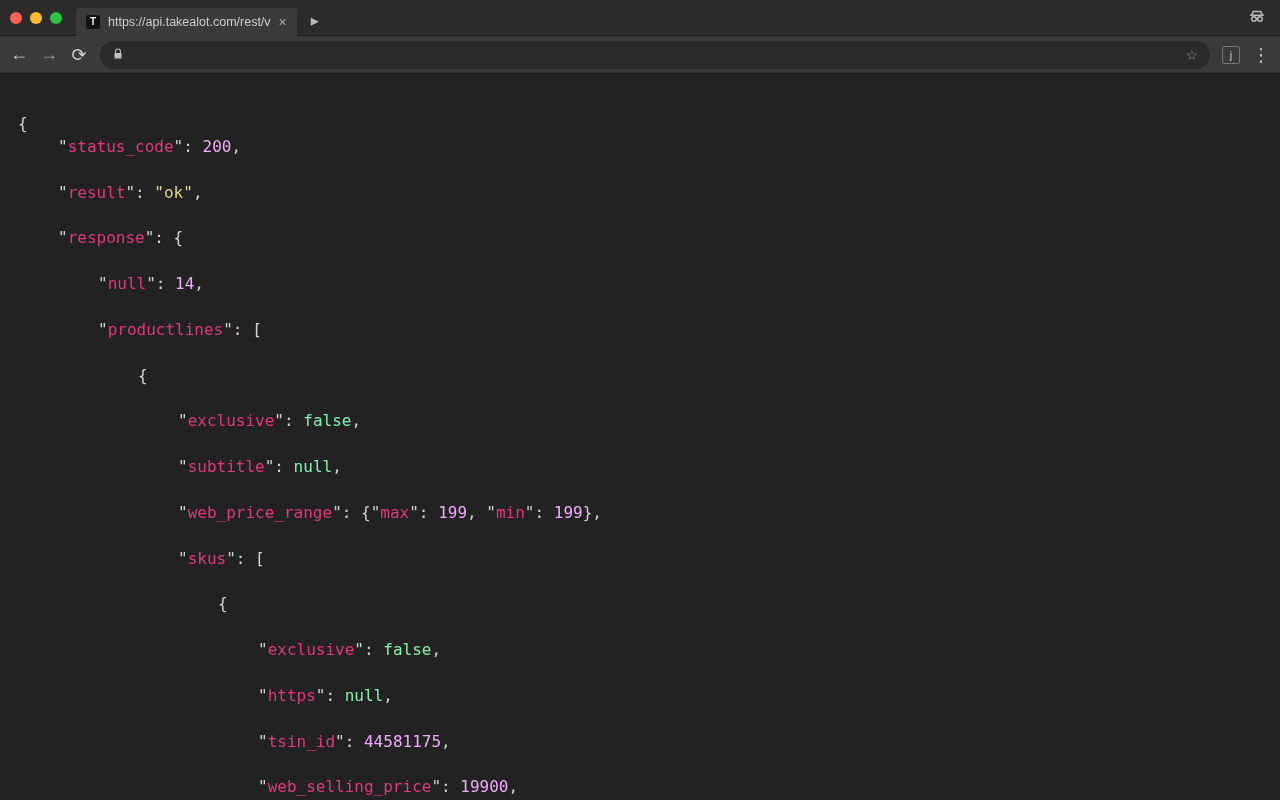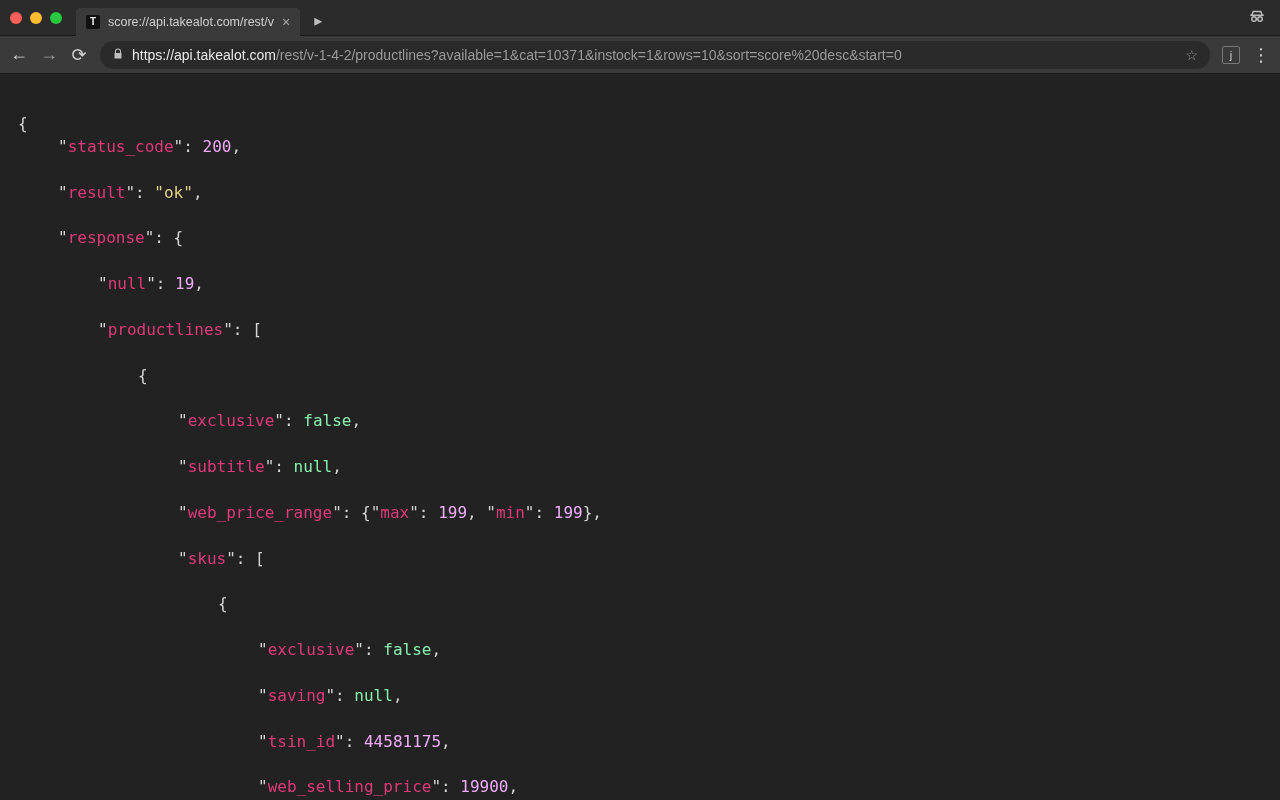--- a/index.html
+++ b/index.html
@@ -115,21 +115,21 @@
 <body>
 
 <div class="titlebar">
   <div class="traffic">
     <div class="dot red"></div>
     <div class="dot yellow"></div>
     <div class="dot green"></div>
   </div>
   <div class="tab">
     <div class="favicon">T</div>
-    <div class="title">score://api.takealot.com/rest/v</div>
+    <div class="title">https://api.takealot.com/rest/v</div>
     <div class="close">×</div>
   </div>
   <div class="newtab">▸</div>
   <div class="right-chrome">
     <svg viewBox="0 0 24 24" fill="none" stroke="#bbb" stroke-width="2">
       <circle cx="8" cy="16" r="3"></circle>
         <circle cx="16" cy="16" r="3"></circle>
       <path d="M11 16h2"></path>
         <path d="M5 11l2-5h10l2 5"></path>
         <path d="M3 11h18"></path>
@@ -140,46 +140,43 @@
 <div class="toolbar">
   <div class="navbtn enabled">←</div>
   <div class="navbtn">→</div>
   <div class="navbtn enabled">⟳</div>
   <div class="addressbar">
     <span class="lock">
       <svg width="12" height="12" viewBox="0 0 24 24" fill="#bfbfbf">
           <path d="M6 10V7a6 6 0 1112 0v3h1v11H5V10h1zm2 0h8V7a4 4 0 10-8 0v3z"></path>
         </svg>
     </span>
-    <span class="url">
-      <span class="host">https://api.takealot.com</span><span class="path">/rest/v-1-4-2/productlines?available=1&amp;cat=10371&amp;instock=1&amp;rows=10&amp;sort=score%20desc&amp;start=0</span>
-    </span>
     <span class="addr-right">
       <span>☆</span>
     </span>
   </div>
   <div class="j-icon">j</div>
   <div class="navbtn enabled kebab">⋮</div>
 </div>
 
 <div class="viewer">
 <span class="pn">{</span>
 <span class="ind1"><span class="pn">"</span><span class="k">status_code</span><span class="pn">": </span><span class="num">200</span><span class="pn">,</span></span>
 <span class="ind1"><span class="pn">"</span><span class="k">result</span><span class="pn">": </span><span class="str">"<span>ok</span>"</span><span class="pn">,</span></span>
 <span class="ind1"><span class="pn">"</span><span class="k">response</span><span class="pn">": {</span></span>
-<span class="ind2"><span class="pn">"</span><span class="k">null</span><span class="pn">": </span><span class="num">19</span><span class="pn">,</span></span>
+<span class="ind2"><span class="pn">"</span><span class="k">null</span><span class="pn">": </span><span class="num">14</span><span class="pn">,</span></span>
 <span class="ind2"><span class="pn">"</span><span class="k">productlines</span><span class="pn">": [</span></span>
 <span class="ind3"><span class="pn">{</span></span>
 <span class="ind4"><span class="pn">"</span><span class="k">exclusive</span><span class="pn">": </span><span class="kw">false</span><span class="pn">,</span></span>
 <span class="ind4"><span class="pn">"</span><span class="k">subtitle</span><span class="pn">": </span><span class="kw">null</span><span class="pn">,</span></span>
 <span class="ind4"><span class="pn">"</span><span class="k">web_price_range</span><span class="pn">": {"</span><span class="k">max</span><span class="pn">": </span><span class="num">199</span><span class="pn">, "</span><span class="k">min</span><span class="pn">": </span><span class="num">199</span><span class="pn">},</span></span>
 <span class="ind4"><span class="pn">"</span><span class="k">skus</span><span class="pn">": [</span></span>
 <span class="ind5"><span class="pn">{</span></span>
 <span class="ind6"><span class="pn">"</span><span class="k">exclusive</span><span class="pn">": </span><span class="kw">false</span><span class="pn">,</span></span>
-<span class="ind6"><span class="pn">"</span><span class="k">saving</span><span class="pn">": </span><span class="kw">null</span><span class="pn">,</span></span>
+<span class="ind6"><span class="pn">"</span><span class="k">https</span><span class="pn">": </span><span class="kw">null</span><span class="pn">,</span></span>
 <span class="ind6"><span class="pn">"</span><span class="k">tsin_id</span><span class="pn">": </span><span class="num">44581175</span><span class="pn">,</span></span>
 <span class="ind6"><span class="pn">"</span><span class="k">web_selling_price</span><span class="pn">": </span><span class="num">19900</span><span class="pn">,</span></span>
 
 
 
 
 
 
 
 

